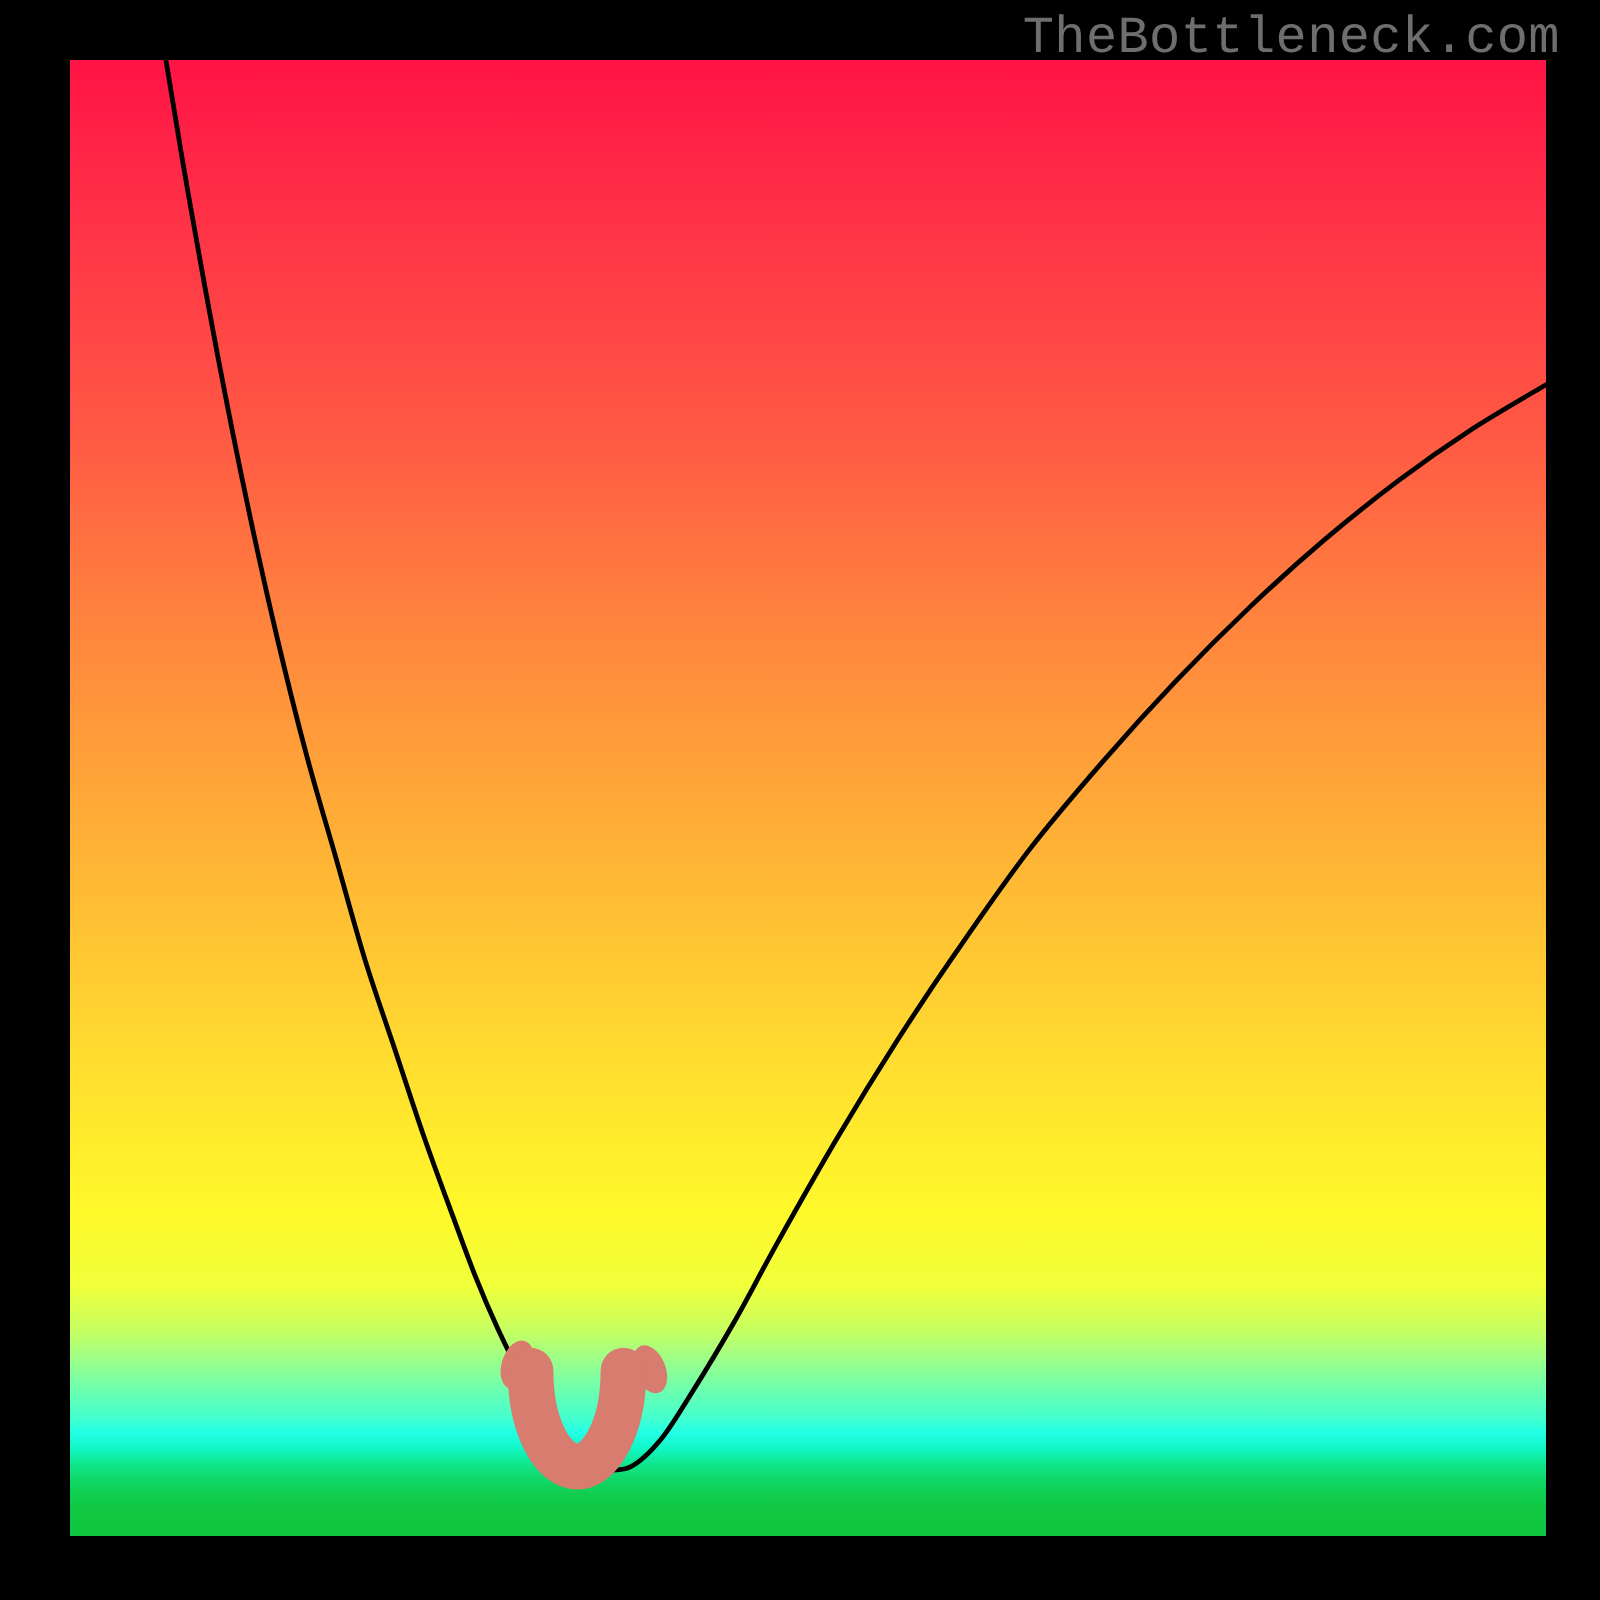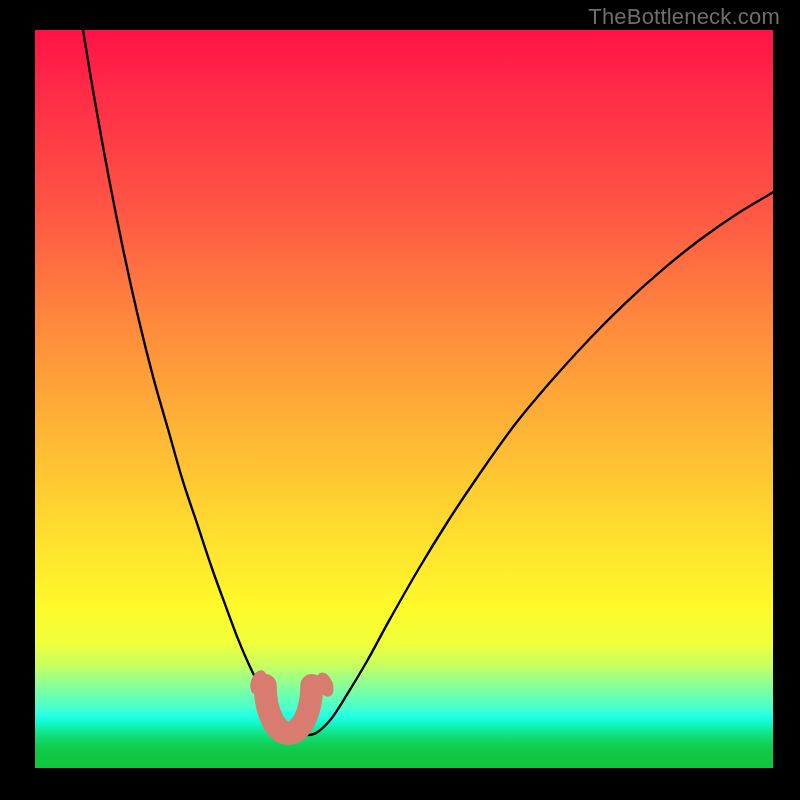--- a/index.html
+++ b/index.html
@@ -8,22 +8,22 @@
   .outer {
     position: absolute;
     left: 0; top: 0;
     width: 800px; height: 800px;
     background: #000;
   }
   .watermark {
     position: absolute;
     top: 4px;
     right: 20px;
-    font-family: Liberation Sans, sans-serif;
-    font-size: 22px;
+    font-family: Liberation Mono, monospace;
+    font-size: 26px;
     color: #6e6e6e;
     letter-spacing: 0.2px;
     z-index: 10;
   }
   .plot {
     position: absolute;
     left: 35px;
     top: 30px;
     width: 738px;
     height: 738px;

